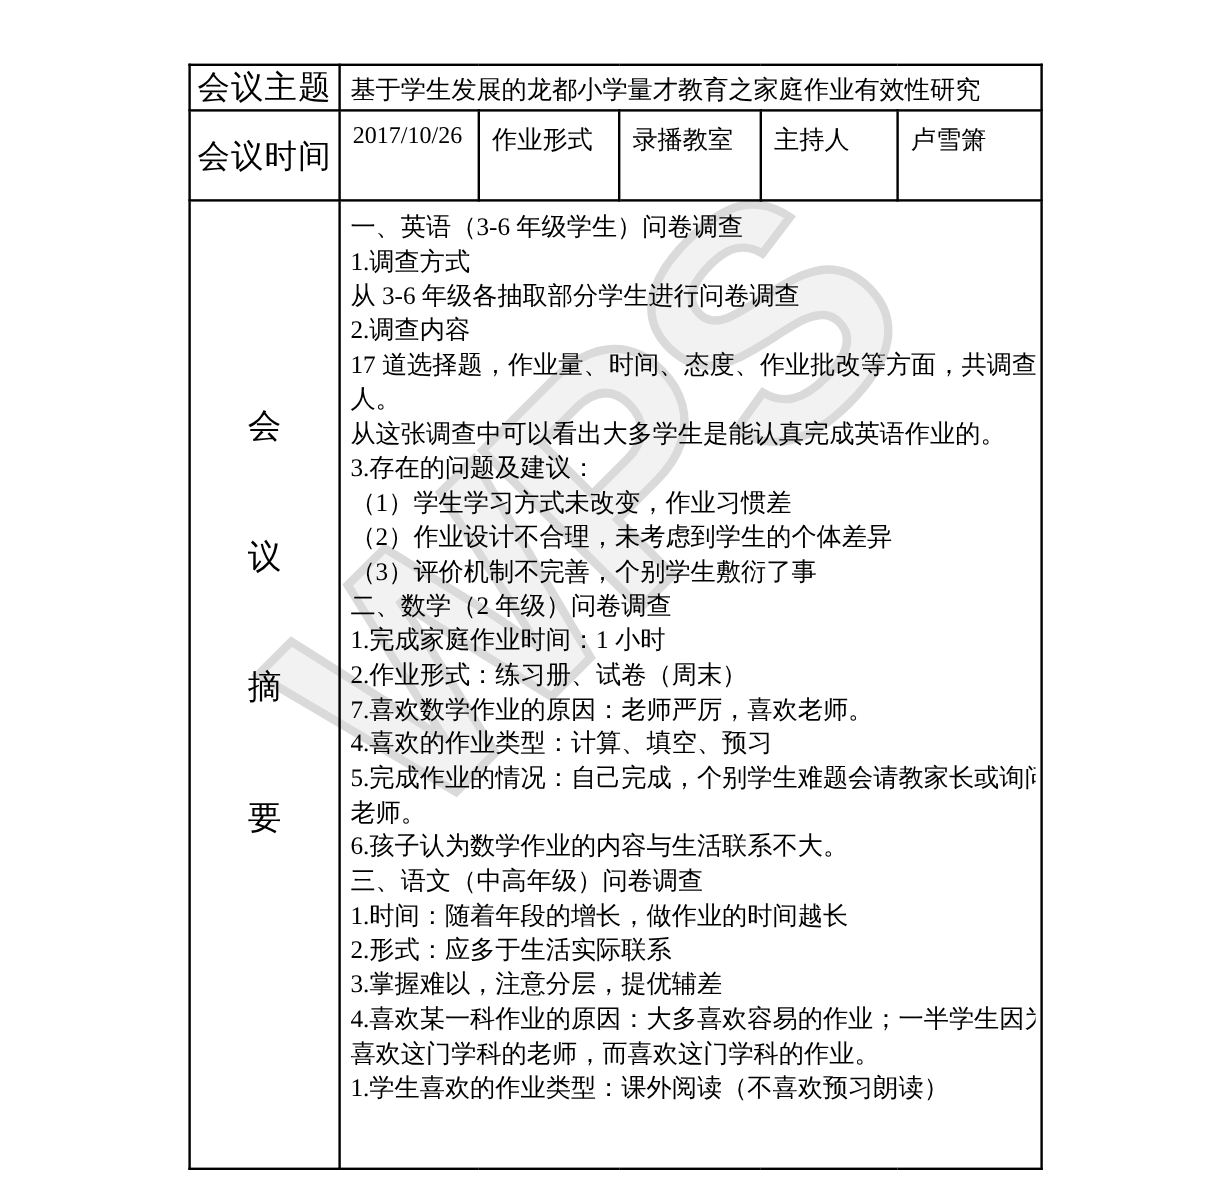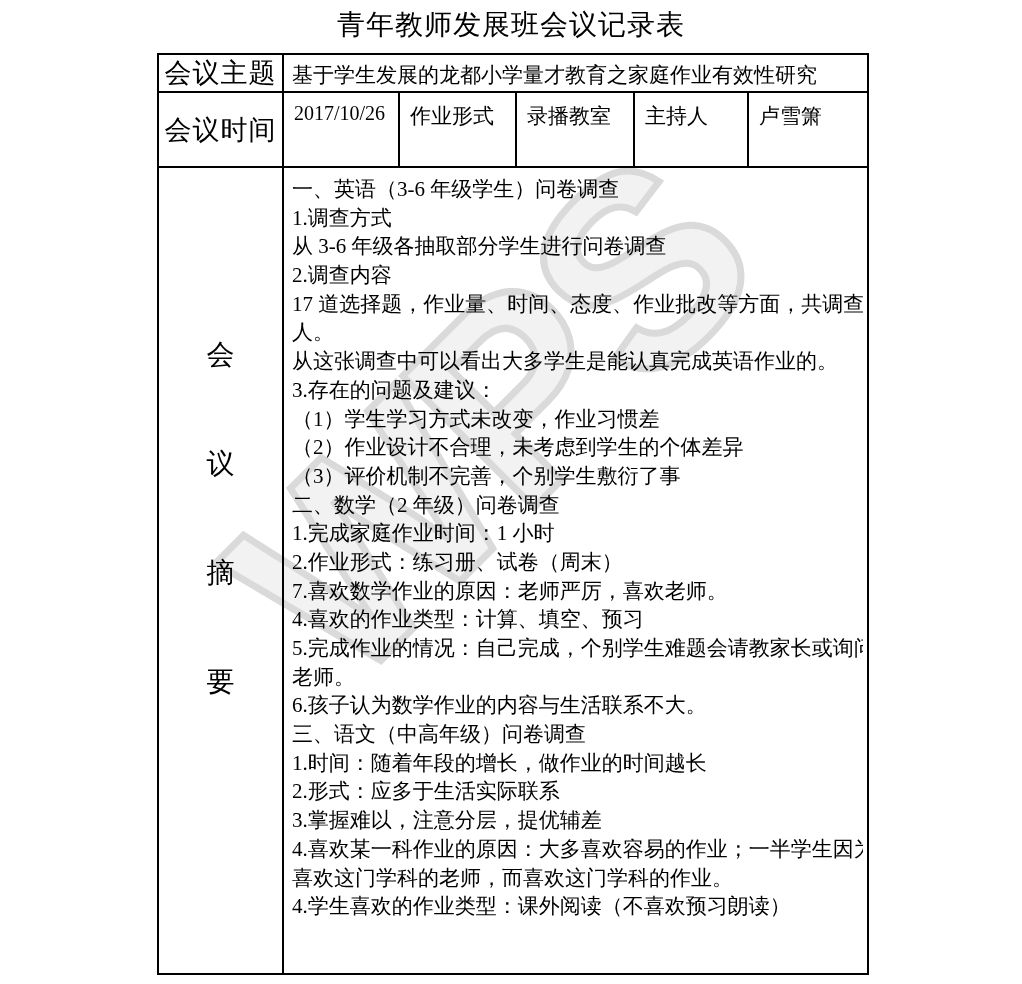--- a/index.html
+++ b/index.html
@@ -52,21 +52,20 @@
     white-space:pre;overflow:hidden;
   }
 </style>
 </head>
 <body>
 
 <div class="page">
 
   <div class="watermark">WPS</div>
 
-  <div class="doc-title">青年教师发展班会议记录表</div>
 
   <table class="meeting">
     <colgroup>
       <col style="width:125px">
       <col style="width:116px">
       <col style="width:117px">
       <col style="width:118px">
       <col style="width:114px">
       <col style="width:120px">
     </colgroup>
@@ -142,19 +141,19 @@
               <div class="line">1.时间：随着年段的增长，做作业的时间越长</div>
 
               <div class="line">2.形式：应多于生活实际联系</div>
 
               <div class="line">3.掌握难以，注意分层，提优辅差</div>
 
               <div class="line">4.喜欢某一科作业的原因：大多喜欢容易的作业；一半学生因为</div>
 
               <div class="line">喜欢这门学科的老师，而喜欢这门学科的作业。</div>
 
-              <div class="line">4.学生喜欢的作业类型：课外阅读（不喜欢预习朗读）</div>
+              <div class="line">1.学生喜欢的作业类型：课外阅读（不喜欢预习朗读）</div>
             </div>
         </td>
       </tr>
     </tbody>
   </table>
 </div>
 
 </body></html>

